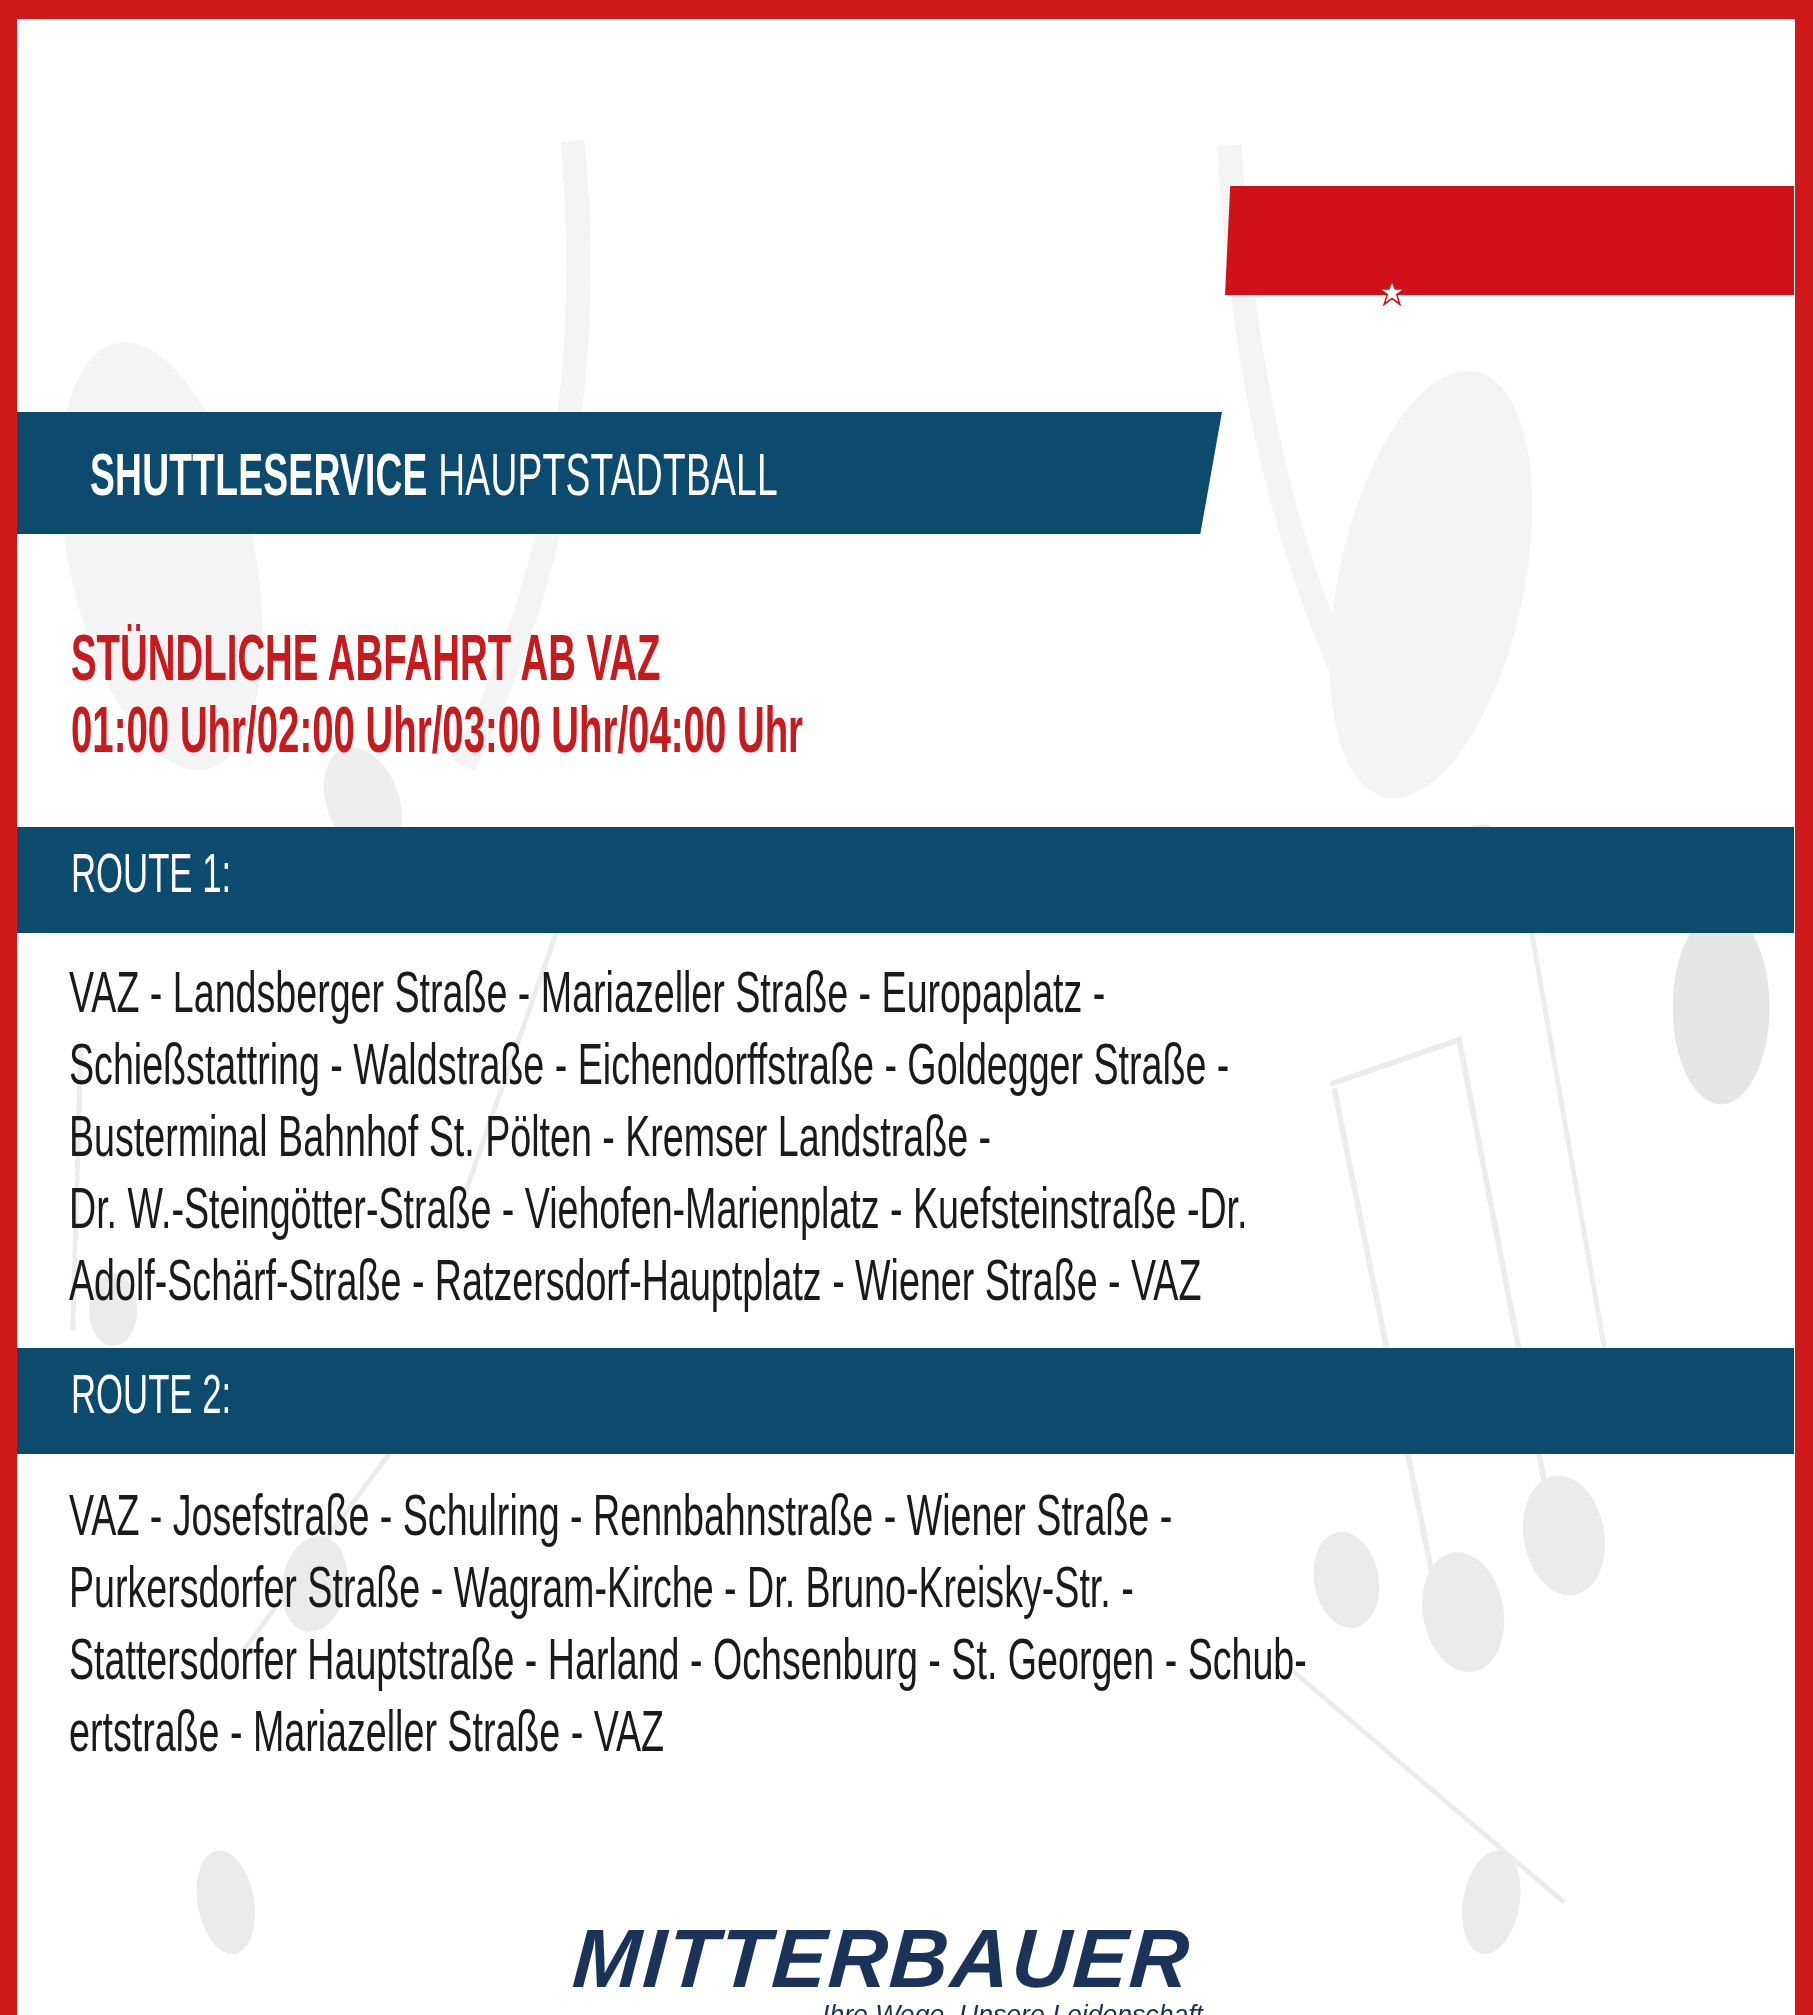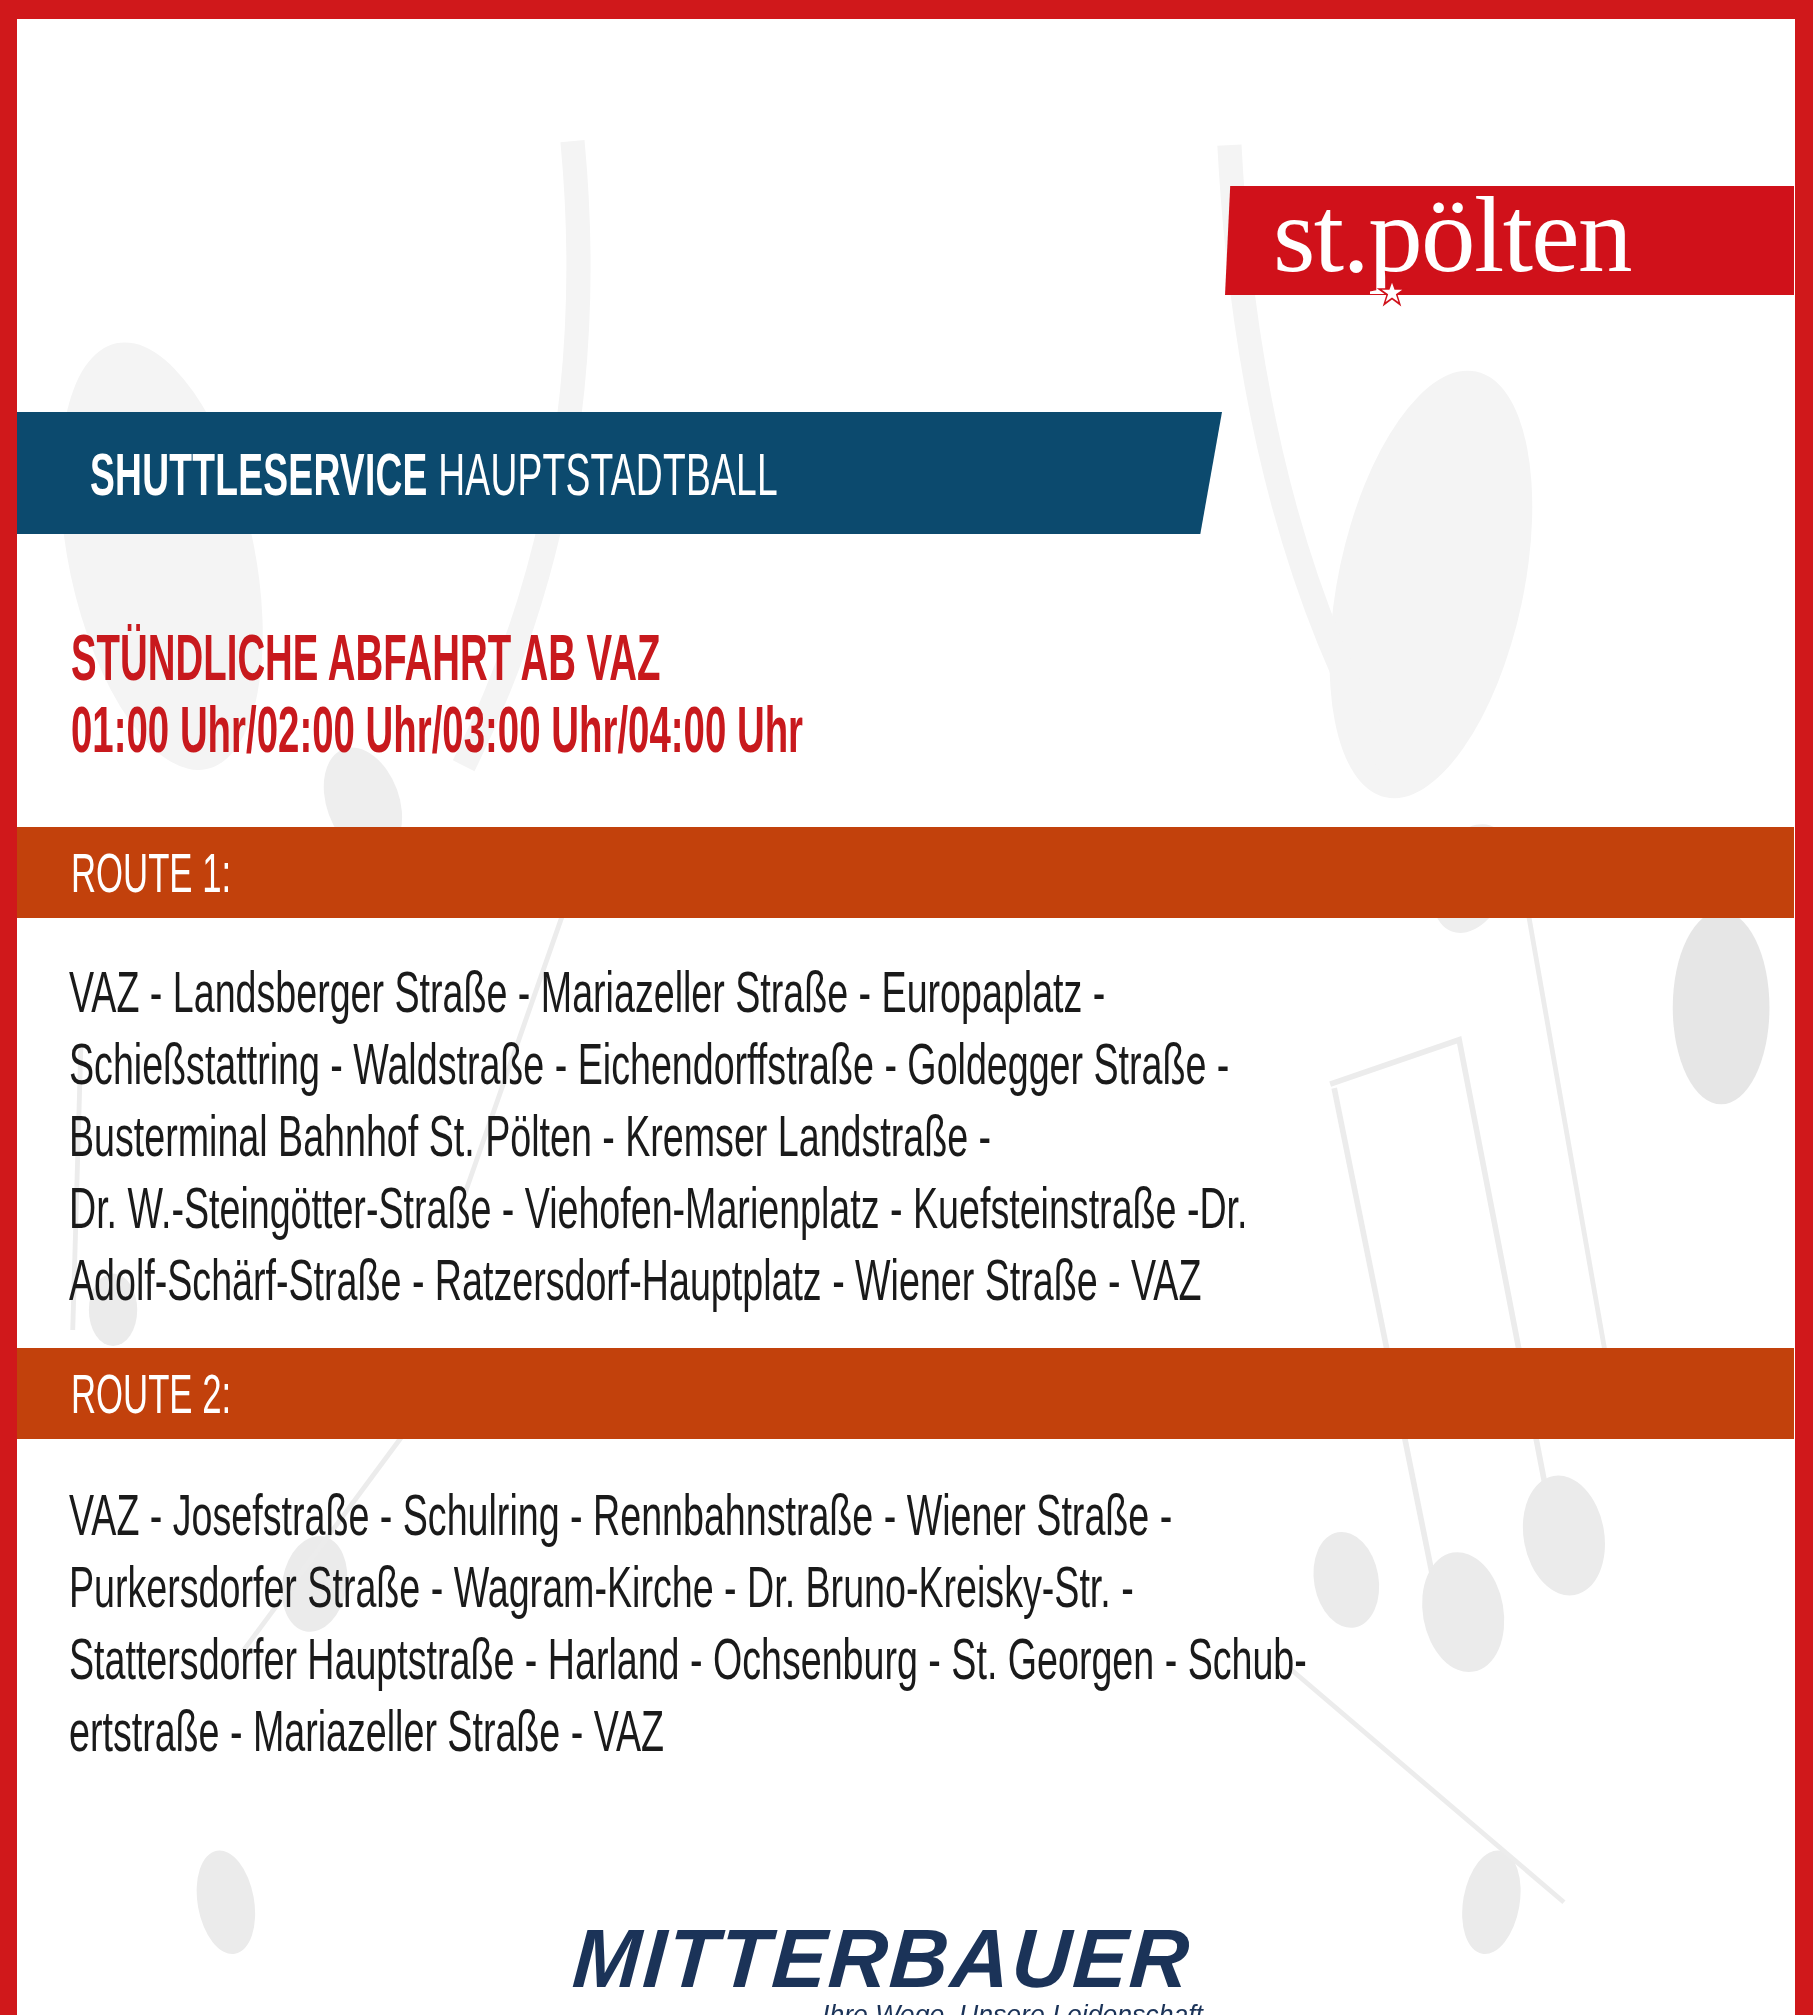--- a/index.html
+++ b/index.html
@@ -7,21 +7,21 @@
   .frame { position:absolute; inset:0; border-style:solid; border-color:#D0181B; border-width:19.3px 19.3px 19.3px 17px; box-sizing:border-box; z-index:50; pointer-events:none; }
   .wm { position:absolute; z-index:1; }
   .logo-stp { position:absolute; left:1225px; top:186px; width:569px; height:109px; z-index:10; }
   .logo-stp .bg { position:absolute; inset:0; background:#D0111A; clip-path:polygon(5.2px 0, 100% 0, 100% 100%, 0 100%); }
   .logo-stp .txt { position:absolute; left:48px; top:-12px; font-family:"Liberation Serif", serif; color:#fff; font-size:109px; line-height:121px; letter-spacing:-1.6px; white-space:nowrap; }
   .logo-stp .star { position:absolute; left:151px; top:91px; width:32px; height:32px; }
   .title-banner { position:absolute; left:17px; top:412px; width:1205px; height:122px; background:#0c4a6e; clip-path:polygon(0 0, 100% 0, 98.2% 100%, 0 100%); z-index:10; }
   .title-banner .t { position:absolute; left:73px; top:28px; color:#fff; font-size:60px; line-height:69px; white-space:nowrap; transform:scaleX(0.62); transform-origin:left top; letter-spacing:0.4px; }
   .title-banner .b { font-weight:bold; }
   .headline { position:absolute; left:71px; color:#C8191D; font-weight:bold; font-size:64px; line-height:69px; white-space:nowrap; transform:scaleX(0.6); transform-origin:left top; z-index:10; }
-  .band { position:absolute; left:17px; width:1777px; height:91px; background:#c2410c; z-index:10; }
+  .band { position:absolute; left:17px; width:1777px; height:106px; background:#0c4a6e; z-index:10; }
   .band .lbl { position:absolute; left:54px; top:17.7px; color:#fff; font-size:56px; line-height:56px; white-space:nowrap; transform:scaleX(0.62); transform-origin:left top; }
   .route-text { position:absolute; left:69px; width:2337px; color:#1a1a1a; font-size:57px; line-height:72px; transform:scaleX(0.66); transform-origin:left top; z-index:10; }
   .route-text div { white-space:nowrap; }
   .mitter { position:absolute; left:576px; top:1918px; z-index:10; }
   .mitter .name { color:#1B3358; font-weight:bold; font-style:italic; font-size:83px; line-height:81px; letter-spacing:2.4px; white-space:nowrap; transform:scaleX(0.98) skewX(-4deg); transform-origin:left top; }
   .mitter .tag { position:absolute; left:246px; top:81px; color:#1B3358; font-style:italic; font-size:28px; white-space:nowrap; transform:scaleX(0.95); transform-origin:left top; }
 </style>
 </head>
 <body>
 
@@ -52,21 +52,20 @@
     <path d="M1150 2970 L1420 2200"></path>
     <path d="M3780 2200 L3990 3400"></path>
     <path d="M600 4100 L1000 3560"></path>
     <path d="M3200 4140 L3880 4720"></path>
     <path d="M200 2600 L180 3300"></path>
   </g>
 </svg>
 
 <div class="logo-stp">
   <div class="bg"></div>
-  <div class="txt">st.pölten</div>
   <svg class="star" viewBox="0 0 100 100">
     <polygon points="50,0 61,35 98,35 68,57 79,92 50,70 21,92 32,57 2,35 39,35" fill="#D0111A"></polygon>
     <polygon points="50,18 58,40 82,40 62,54 70,78 50,64 30,78 38,54 18,40 42,40" fill="#fff"></polygon>
   </svg>
 </div>
 
 <div class="title-banner">
   <div class="t"><span class="b">SHUTTLESERVICE</span> <span>HAUPTSTADTBALL</span></div>
 </div>
 

